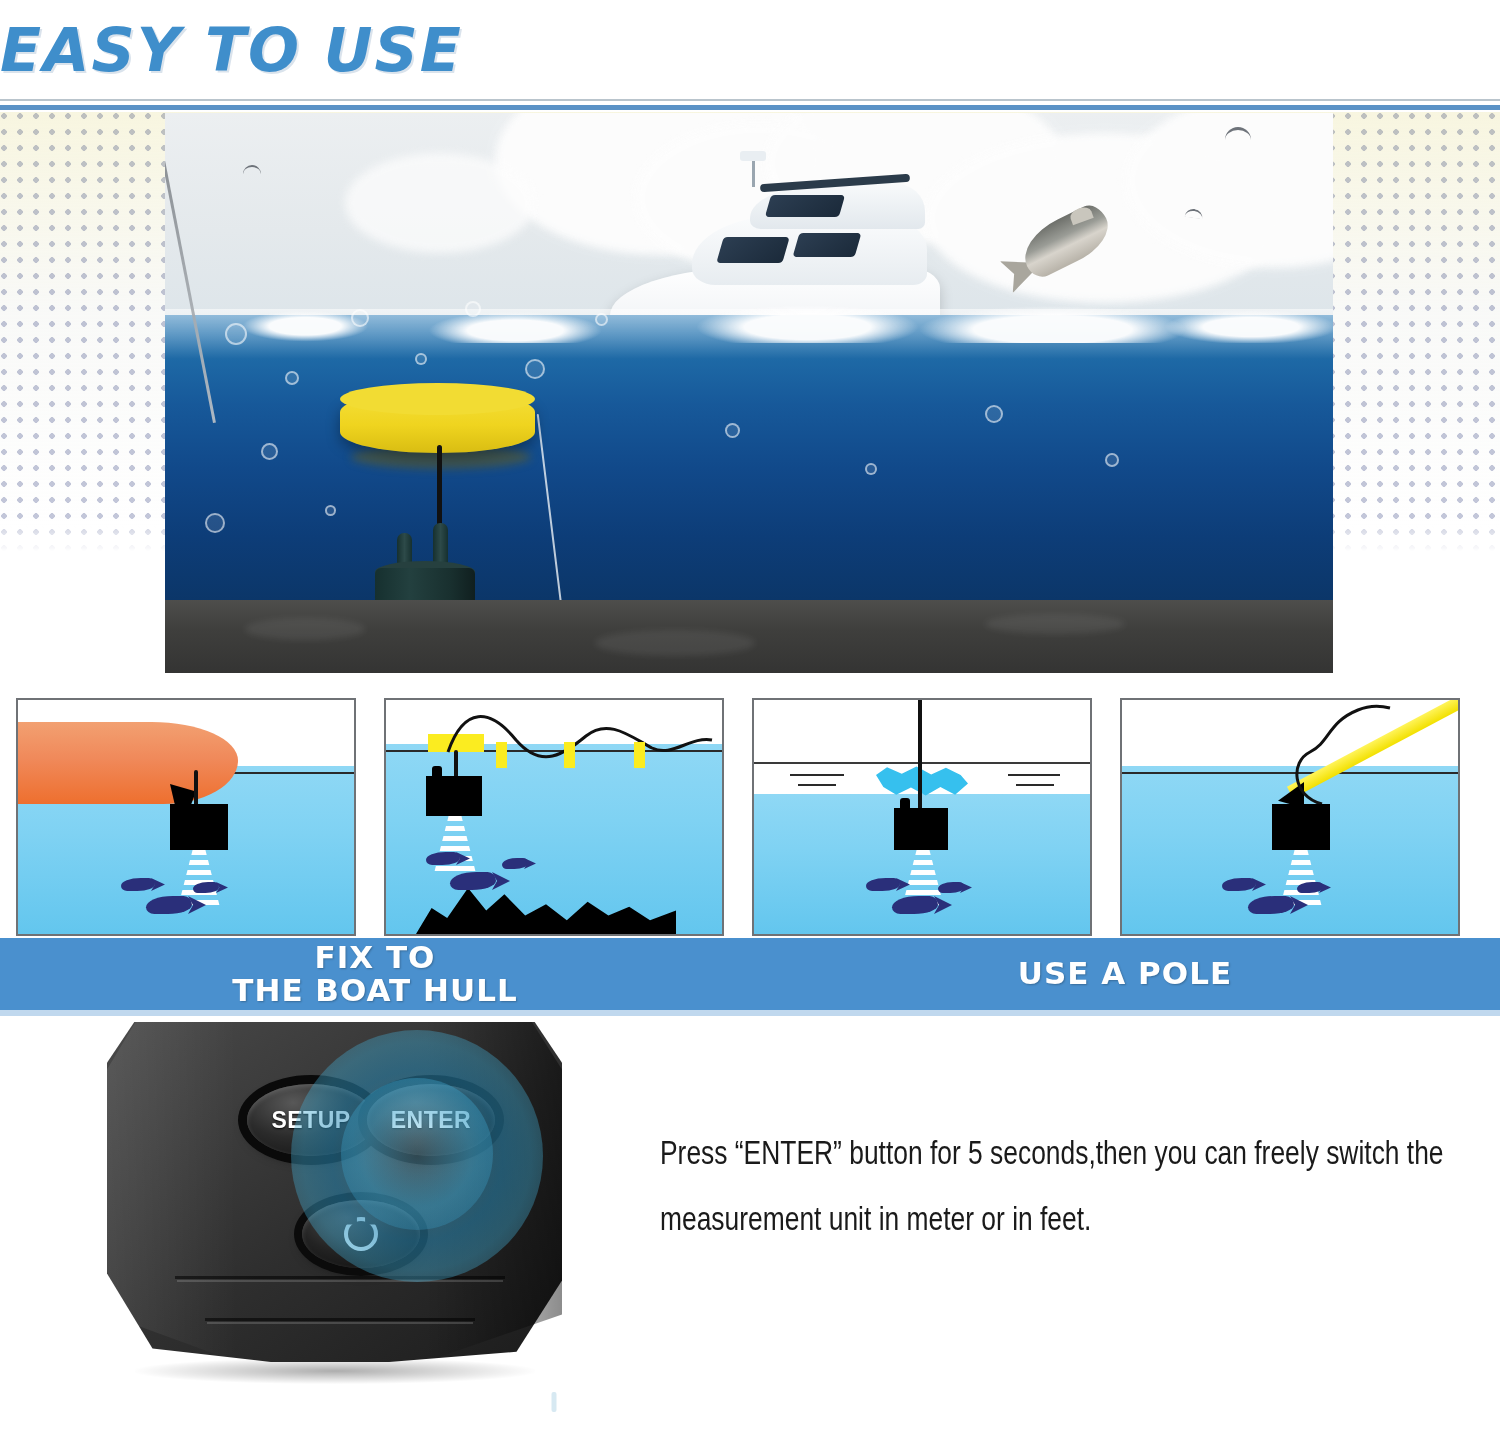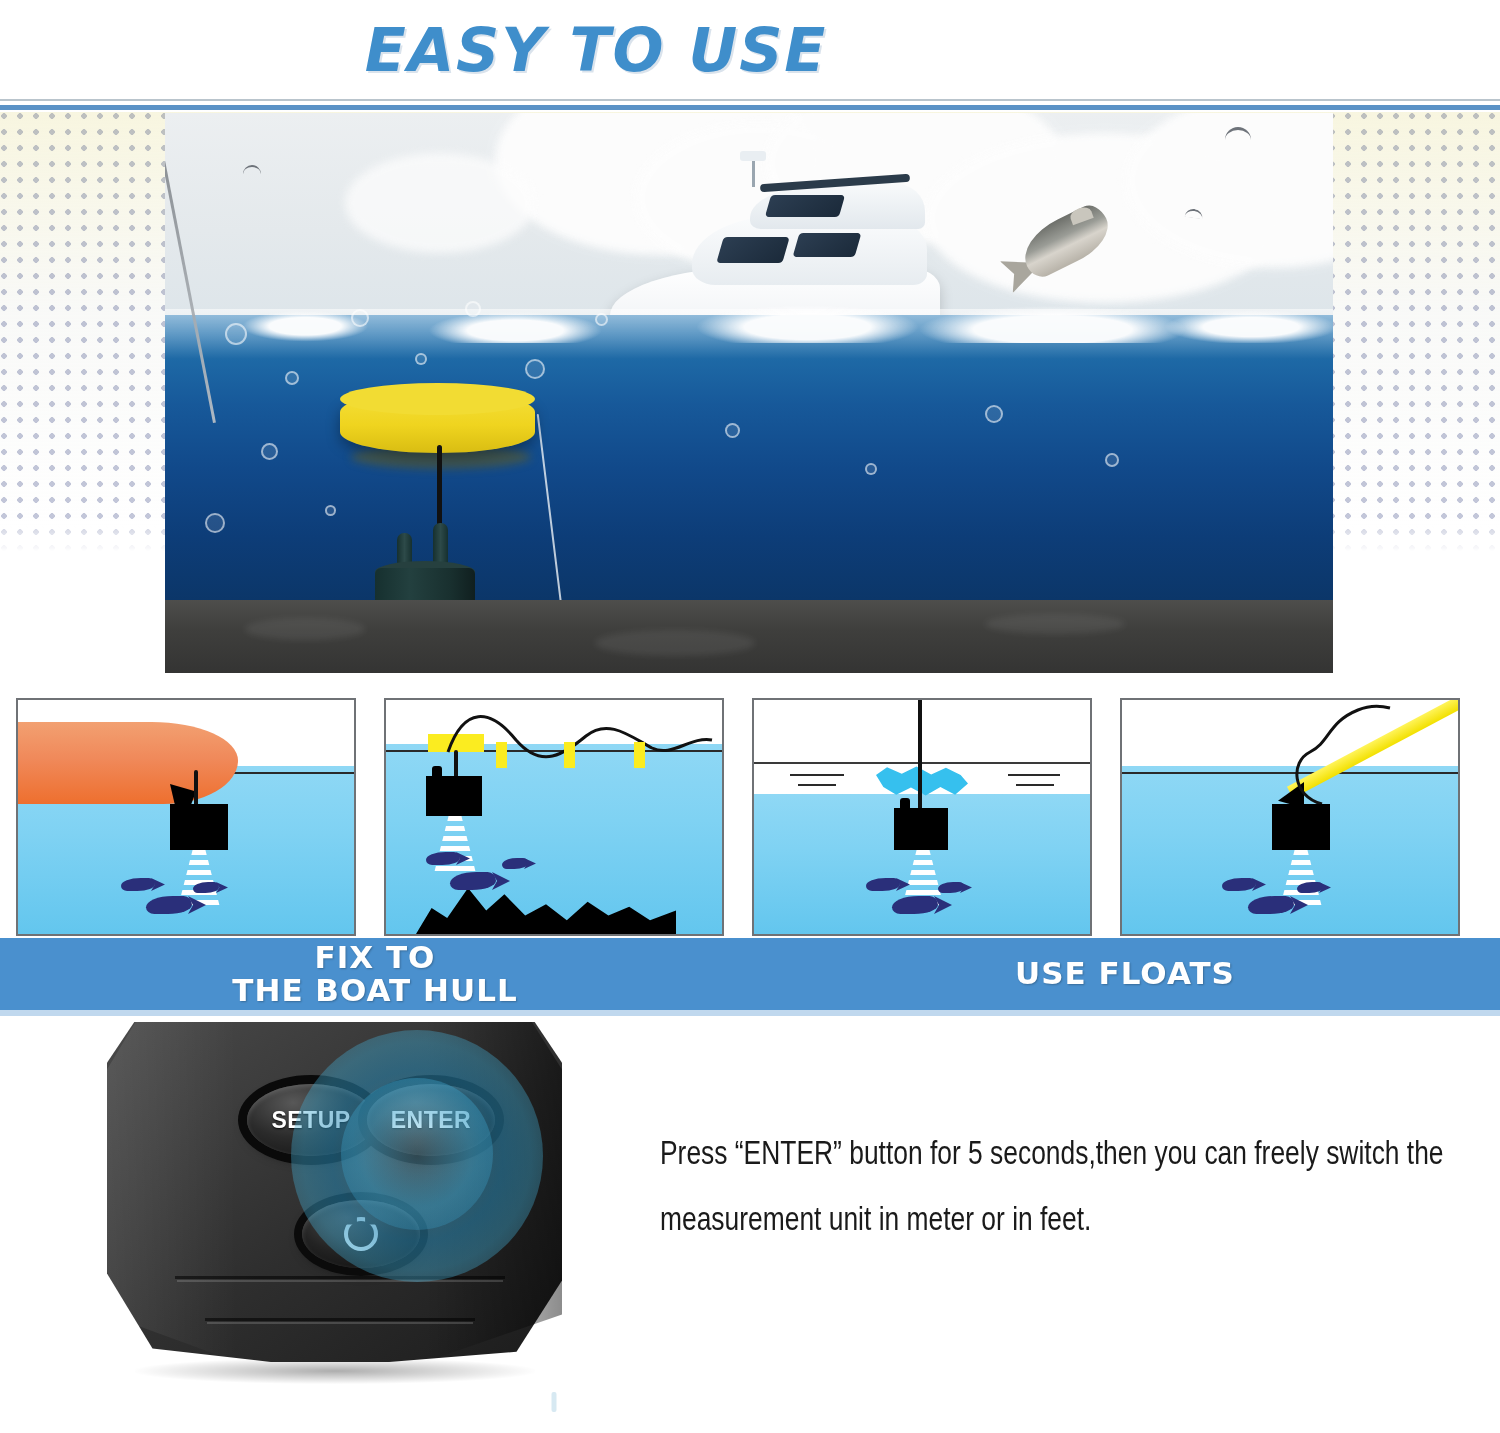--- a/index.html
+++ b/index.html
@@ -15,21 +15,21 @@
   }
 
   
   .header {
     position: absolute;
     left: 0; top: 0;
     width: 1192px;
     height: 100px;
     display: flex;
     align-items: center;
-    justify-content: center;
+    justify-content: flex-start;
   }
   .header-title {
     font-size: 60px;
     font-weight: bold;
     font-style: italic;
     color: #3f8ecb;
     letter-spacing: 2px;
     text-shadow: 2px 2px 0 rgba(150,175,200,0.35);
     font-family: "DejaVu Sans", sans-serif;
   }
@@ -747,21 +747,21 @@
     <div class="p-fish" style="left:175px; top:182px; width:26px; height:11px;"></div>
     <div class="p-fish-tail" style="left:197px; top:182px; width:12px; height:11px;"></div>
     <div class="p-fish" style="left:126px; top:196px; width:46px; height:18px;"></div>
     <div class="p-fish-tail" style="left:168px; top:196px; width:18px; height:18px;"></div>
   </div>
 </div>
 
 <div class="caption-bar">
   <div class="caption">FIX TO
 THE BOAT HULL</div>
-  <div class="caption">USE FLOATS</div>
+  <div class="caption">USE A POLE</div>
 </div>
 
 <div class="device">
   <div class="device-shadow"></div>
   <div class="device-body"></div>
   <div class="device-facet-a"></div>
   <div class="device-facet-b"></div>
 
   <div class="bevel-dark" style="left:80px;  top:254px; width:330px;"></div>
   <div class="bevel" style="left:82px;  top:258px; width:326px;"></div>

